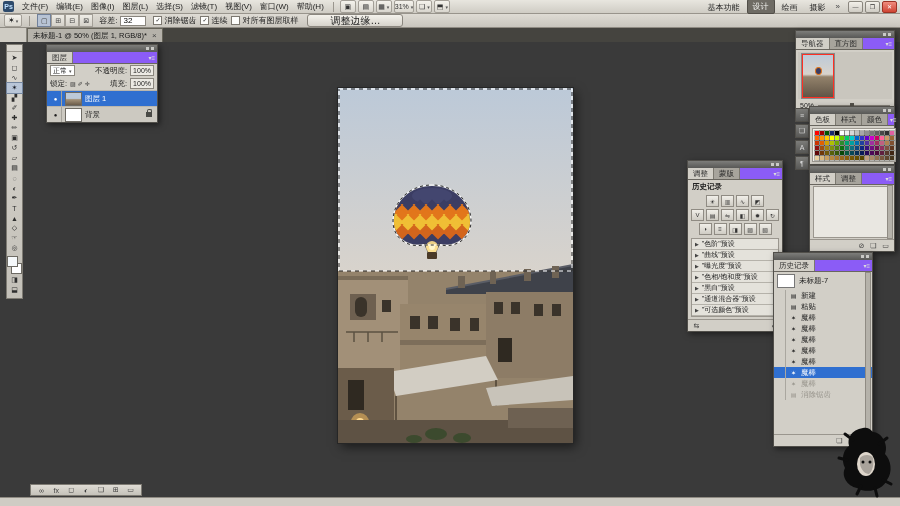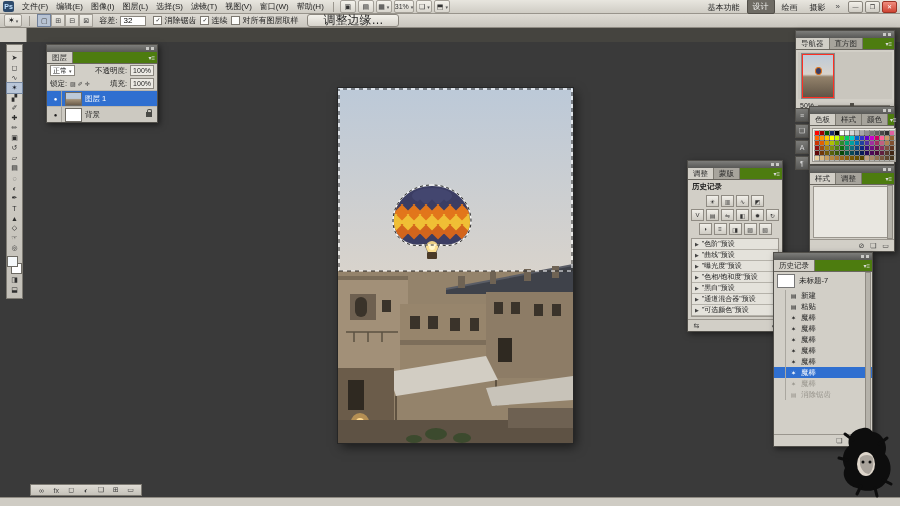--- a/index.html
+++ b/index.html
@@ -35,21 +35,21 @@
   .selmode{width:12px;height:11px;display:inline-flex;align-items:center;justify-content:center;
     font-size:7px;border:1px solid #a39f97;background:linear-gradient(#eeece6,#d4d1c9);margin:0;color:#444}
   .selmode.pressed{background:#b7c3d4;border-color:#70809a}
   .opt-label{margin-left:3px;white-space:nowrap}
   .tol-input{width:26px;height:10px;font-size:8px;border:1px solid #8a867e;background:#fff;
     padding:0 2px;box-sizing:border-box;font-family:"Liberation Sans","DejaVu Sans",sans-serif}
   .cbwrap{display:inline-flex;align-items:center;gap:2px;margin-left:4px;white-space:nowrap}
   .cb{width:7px;height:7px;border:1px solid #7c7870;background:#fdfdfb;font-size:6px;line-height:7px;
     display:inline-flex;align-items:center;justify-content:center;color:#222}
   .btn{border:1px solid #8a867e;background:linear-gradient(#f4f2ec,#d6d3cb);border-radius:3px;
-    font-size:12px;padding:0 15px;height:11px;display:inline-flex;align-items:center;margin-left:6px}
+    font-size:10px;padding:0 22px;height:11px;display:inline-flex;align-items:center;margin-left:6px}
   .tabbar{position:absolute;top:28px;left:0;right:0;height:14px;background:#45443f;display:flex;align-items:flex-end}
   .tabcap{width:26px;height:14px;background:#cfccc4;border-right:1px solid #8a8780}
   .doctab{height:13px;background:#b5b2aa;border:1px solid #666459;border-bottom:none;font-size:7.5px;
     display:flex;align-items:center;gap:5px;padding:0 5px;color:#171717;white-space:nowrap}
   .closex{color:#444;font-size:8px}
   .statusbar{position:absolute;left:0;right:0;bottom:0;height:8px;background:#cfccc4;border-top:1px solid #8f8b83}
   
   .vtoolbar{position:absolute;left:6px;top:44px;width:17px;background:linear-gradient(#dad7d0,#c3c0b8);
     border:1px solid #7e7b73;padding:2px 0 3px;box-sizing:border-box}
   .vt-grip{height:4px;border-bottom:1px solid #a39f97;margin-bottom:1px}
@@ -59,21 +59,21 @@
   .chips{position:relative;width:15px;height:18px;margin:3px auto 1px}
   .chip{position:absolute;width:9px;height:9px;border:1px solid #6d6a63;background:#f5f8fa}
   .chip.fg{left:0;top:0;z-index:2}
   .chip.bg{right:0;bottom:0;background:#ffffff}
   .tool.small{height:10px;font-size:7px}
   
   .panel{position:absolute;background:#d2cfc7;border:1px solid #514f4a;box-shadow:2px 2px 6px rgba(0,0,0,.5)}
   .phead{height:7px;background:linear-gradient(#7d7d7a,#585856);display:flex;justify-content:flex-end;
     align-items:center;gap:2px;padding:0 3px}
   .phead i{width:3px;height:3px;background:#c9c9c6;display:block}
-  .ptabs{display:flex;background:#4d7c0f;height:11px;border-bottom:1px solid #69665f}
+  .ptabs{display:flex;background:#8b5cf6;height:11px;border-bottom:1px solid #69665f}
   .ptab{font-size:7.5px;padding:0 5px;display:flex;align-items:center;background:#a7a49c;color:#2a2a2a;
     border-right:1px solid #7b786f;white-space:nowrap}
   .ptab.active{background:#d2cfc7}
   .pmenu{margin-left:auto;color:#ddd;font-size:6px;padding:0 2px;display:flex;align-items:center}
   .pbottom{position:absolute;left:0;right:0;bottom:0;height:11px;border-top:1px solid #9a968e;
     display:flex;align-items:center;justify-content:flex-end;gap:3px;padding:0 4px;font-size:7px;color:#444}
   .micon{font-size:7px;color:#3d3d3d;display:inline-flex;align-items:center;justify-content:center;
     min-width:9px;height:9px}
   
   .lp-row{display:flex;align-items:center;gap:3px;font-size:7.5px;padding:1px 3px;white-space:nowrap}
@@ -200,20 +200,24 @@
       <span class="cbwrap">
         <span class="cb"></span>
         <span>对所有图层取样</span>
       </span>
     </span>
   <span class="btn">调整边缘…</span>
 </div>
 
 <div class="tabbar">
   <span class="tabcap"></span>
+  <span class="doctab">
+    <span>未标题-1 @ 50% (图层 1, RGB/8)*</span>
+    <span class="closex">×</span>
+  </span>
 </div>
 
 <div class="vtoolbar">
   <div class="vt-grip"></div>
   <div>
       <div class="tool">➤</div>
       <div class="tool">◻</div>
       <div class="tool">∿</div>
       <div class="tool selected">✶</div>
       <div class="tool">▞</div>

